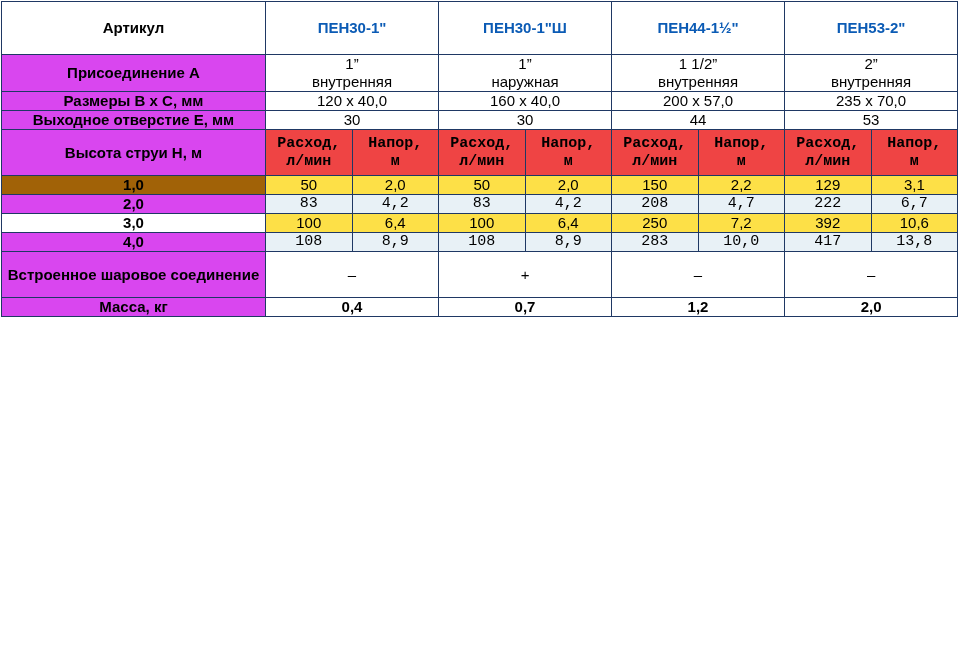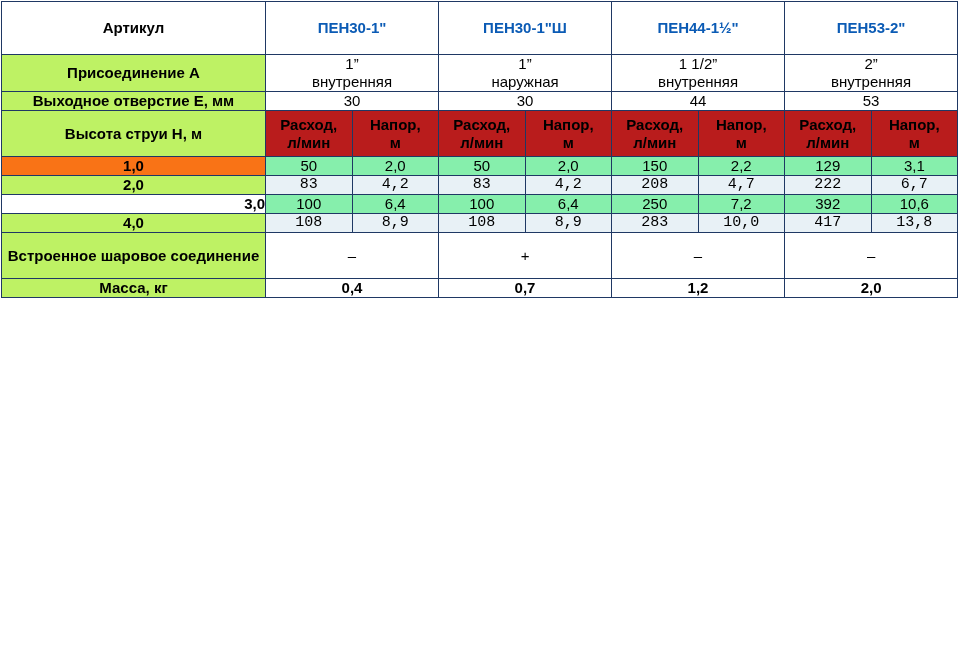--- a/index.html
+++ b/index.html
@@ -22,21 +22,21 @@
   }
   table.spec td, table.spec th {
     border: 1px solid #1f3864;
     padding: 0;
     text-align: center;
     vertical-align: middle;
     font-size: 15px;
     line-height: 1.2;
   }
   .rowlabel {
-    background: #bef264;
+    background: #d946ef;
     font-weight: bold;
     font-size: 15px;
     padding: 6px 8px;
   }
   .hdr-article {
     background: #ffffff;
     font-weight: bold;
     font-size: 17px;
     height: 52px;
   }
@@ -48,28 +48,29 @@
   }
   .plain {
     background: #ffffff;
     padding: 8px 4px;
   }
   .stripe {
     background: #e8f1f6;
     font-family: Liberation Mono, monospace;
   }
   .white {
-    background: #86efac;
+    background: #fde047;
   }
   .sub-hdr {
-    background: #b91c1c;
+    background: #ef4444;
     font-weight: bold;
     font-size: 14.5px;
     padding: 6px 2px;
     line-height: 1.15;
+    font-family: Liberation Mono, monospace;
   }
   .num {
     font-size: 15px;
     padding: 10px 2px;
   }
   .tall {
     height: 46px;
   }
   .twoline {
     line-height: 1.25;
@@ -138,20 +139,27 @@
       <td class="conn-cell" colspan="2">
         <div>1 1/2”</div>
         <div>внутренняя</div>
       </td>
       <td class="conn-cell" colspan="2">
         <div>2”</div>
         <div>внутренняя</div>
       </td>
     </tr>
 
+    <tr>
+      <td class="rowlabel">Размеры B x C, мм</td>
+      <td class="plain" colspan="2">120 x 40,0</td>
+      <td class="plain" colspan="2">160 x 40,0</td>
+      <td class="plain" colspan="2">200 x 57,0</td>
+      <td class="plain" colspan="2">235 x 70,0</td>
+    </tr>
 
     <tr>
       <td class="rowlabel">Выходное отверстие E, мм</td>
       <td class="plain" colspan="2">30</td>
       <td class="plain" colspan="2">30</td>
       <td class="plain" colspan="2">44</td>
       <td class="plain" colspan="2">53</td>
     </tr>
 
     <tr class="tall">
@@ -184,21 +192,21 @@
         <div>Расход,</div>
         <div>л/мин</div>
       </td>
       <td class="sub-hdr">
         <div>Напор,</div>
         <div>м</div>
       </td>
     </tr>
 
     <tr>
-      <td class="rowlabel white" style="background:#f97316;">1,0</td>
+      <td class="rowlabel white" style="background:#a16207;">1,0</td>
       <td class="num white">50</td>
       <td class="num white">2,0</td>
       <td class="num white">50</td>
       <td class="num white">2,0</td>
       <td class="num white">150</td>
       <td class="num white">2,2</td>
       <td class="num white">129</td>
       <td class="num white">3,1</td>
     </tr>
 
@@ -208,21 +216,21 @@
       <td class="num stripe">4,2</td>
       <td class="num stripe">83</td>
       <td class="num stripe">4,2</td>
       <td class="num stripe">208</td>
       <td class="num stripe">4,7</td>
       <td class="num stripe">222</td>
       <td class="num stripe">6,7</td>
     </tr>
 
     <tr>
-      <td class="rowlabel white" style="background:#ffffff;text-align:right;">3,0</td>
+      <td class="rowlabel white" style="background:#ffffff;">3,0</td>
       <td class="num white">100</td>
       <td class="num white">6,4</td>
       <td class="num white">100</td>
       <td class="num white">6,4</td>
       <td class="num white">250</td>
       <td class="num white">7,2</td>
       <td class="num white">392</td>
       <td class="num white">10,6</td>
     </tr>
 

